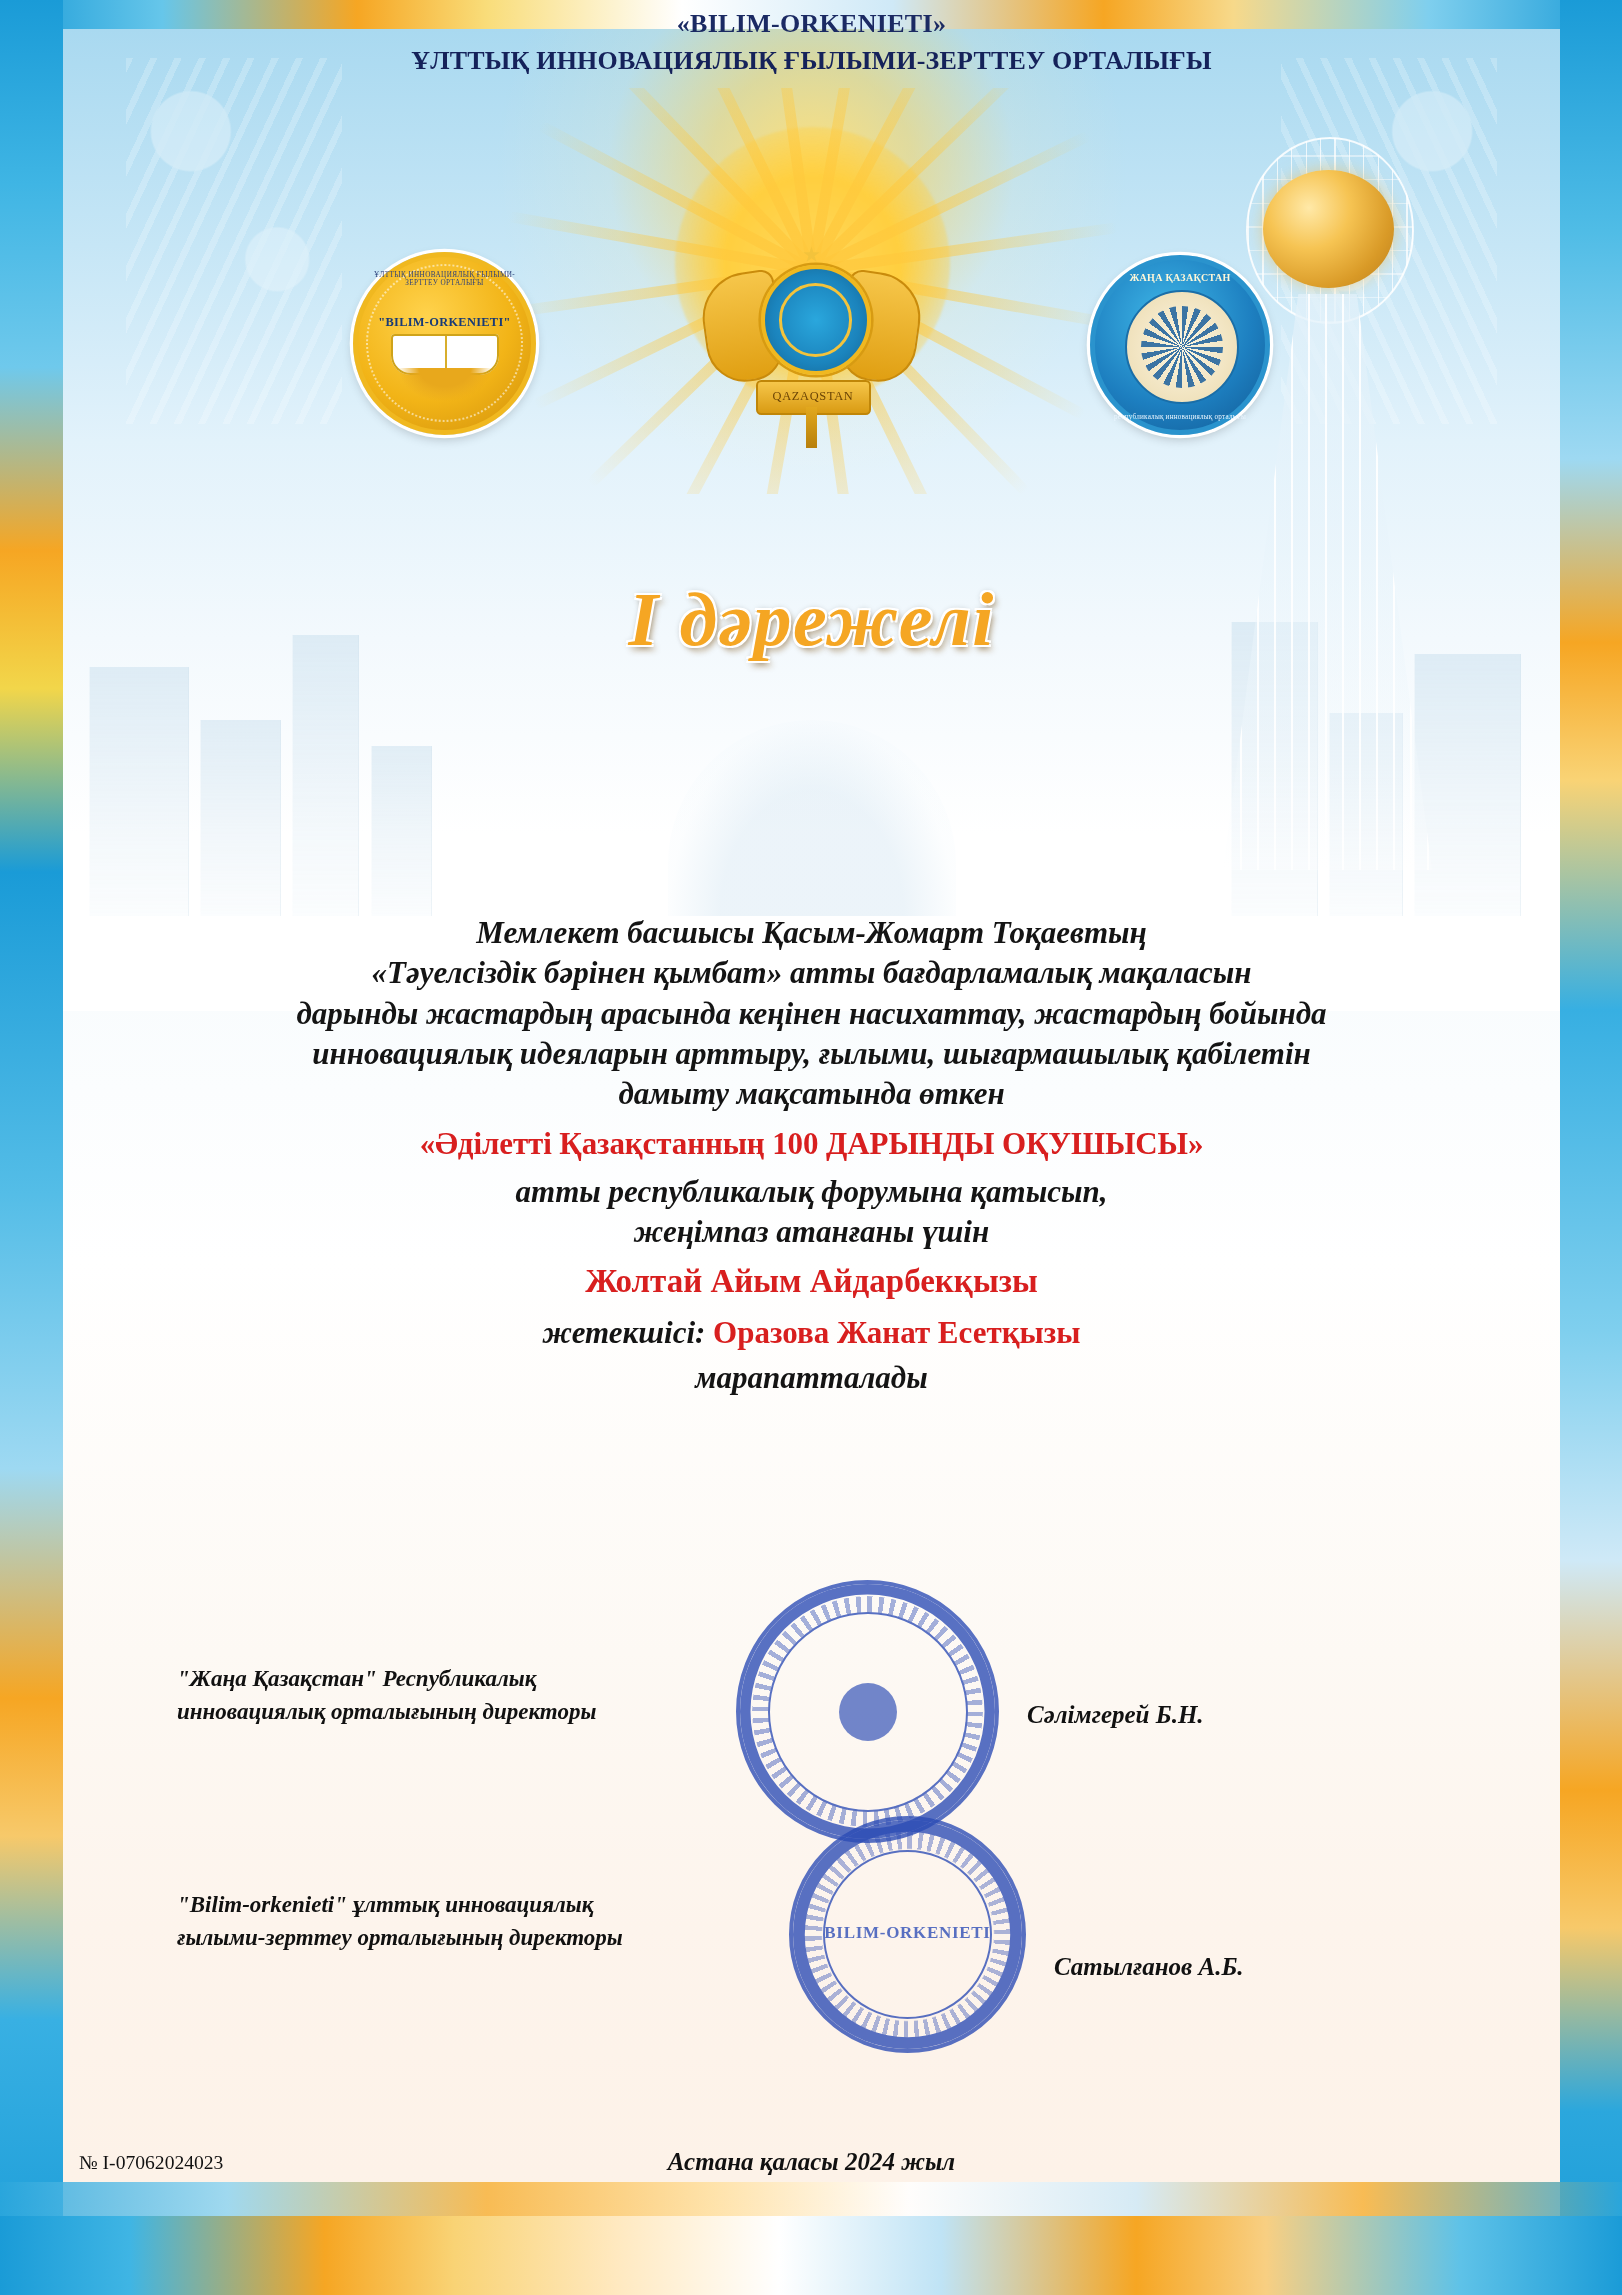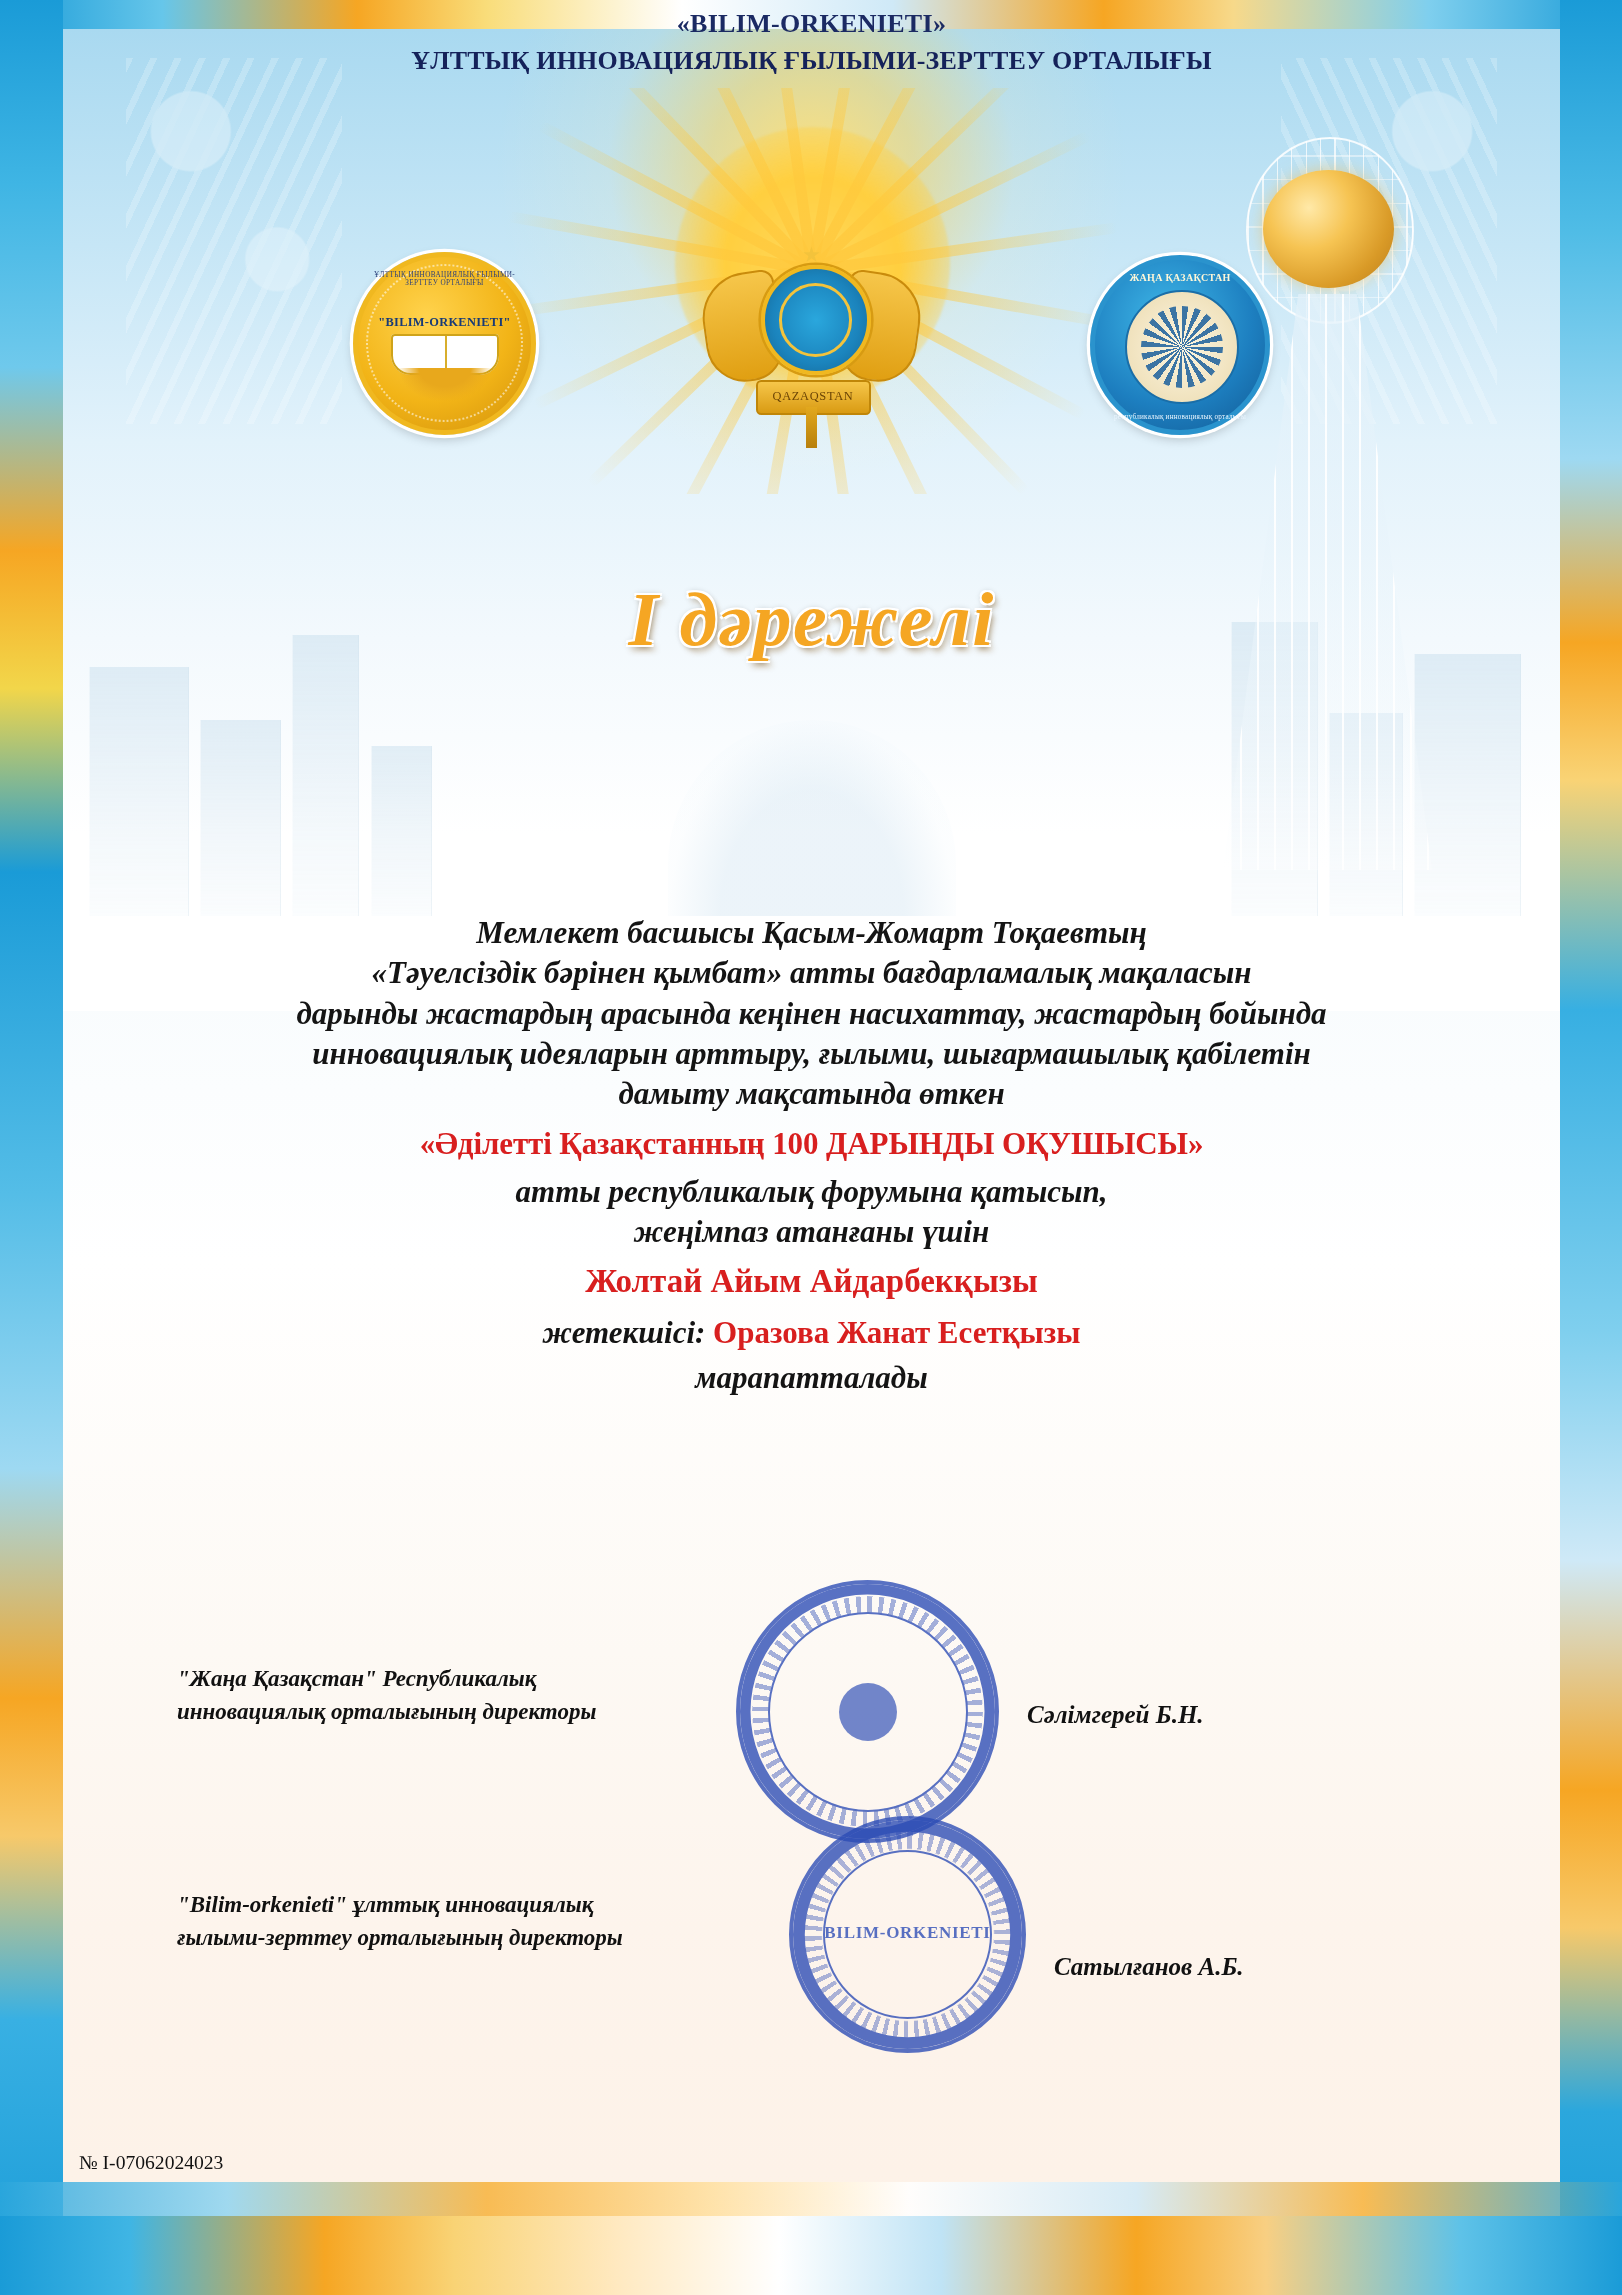--- a/index.html
+++ b/index.html
@@ -783,15 +783,16 @@
   </div>
   <div class="sign-name sign-name-1">Сәлімгерей Б.Н.</div>
 
   <div class="sign-block sign-2">
     <div>"Bilim-orkenieti" ұлттық инновациялық</div>
     <div>ғылыми-зерттеу орталығының директоры</div>
   </div>
   <div class="sign-name sign-name-2">Сатылғанов А.Б.</div>
 
   <div class="footer-number">№ I-07062024023</div>
+  <div class="footer-city">Астана қаласы 2024 жыл</div>
 
 </div>
 
 
 </body></html>

